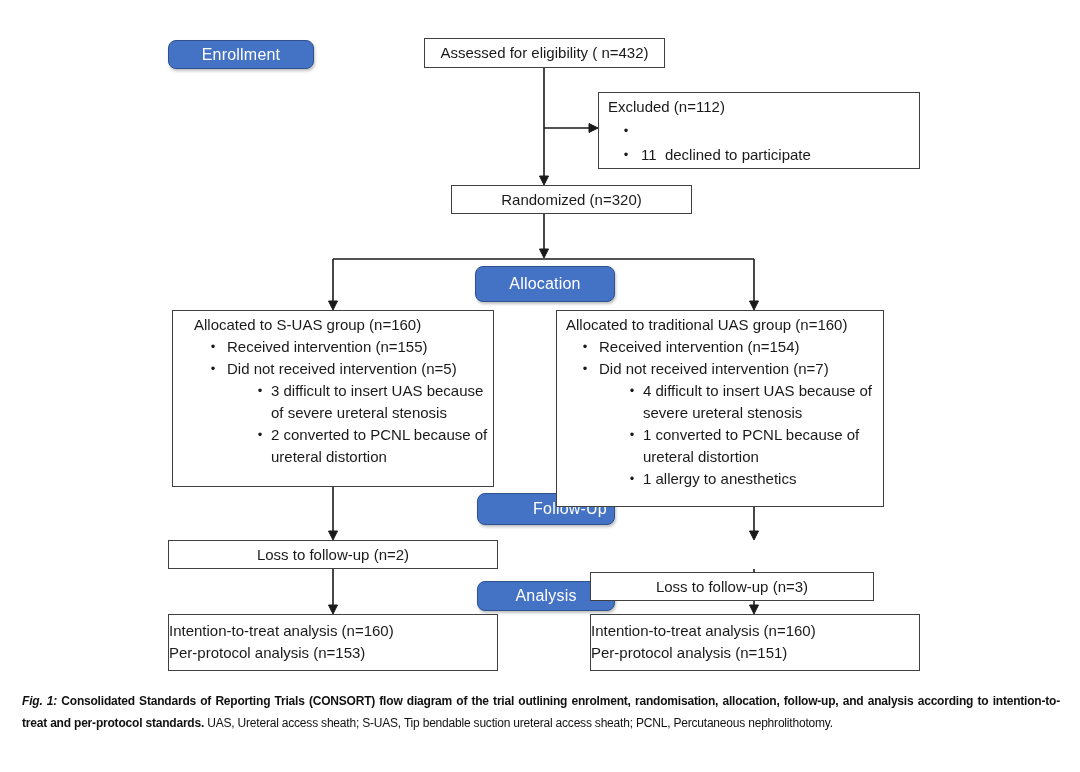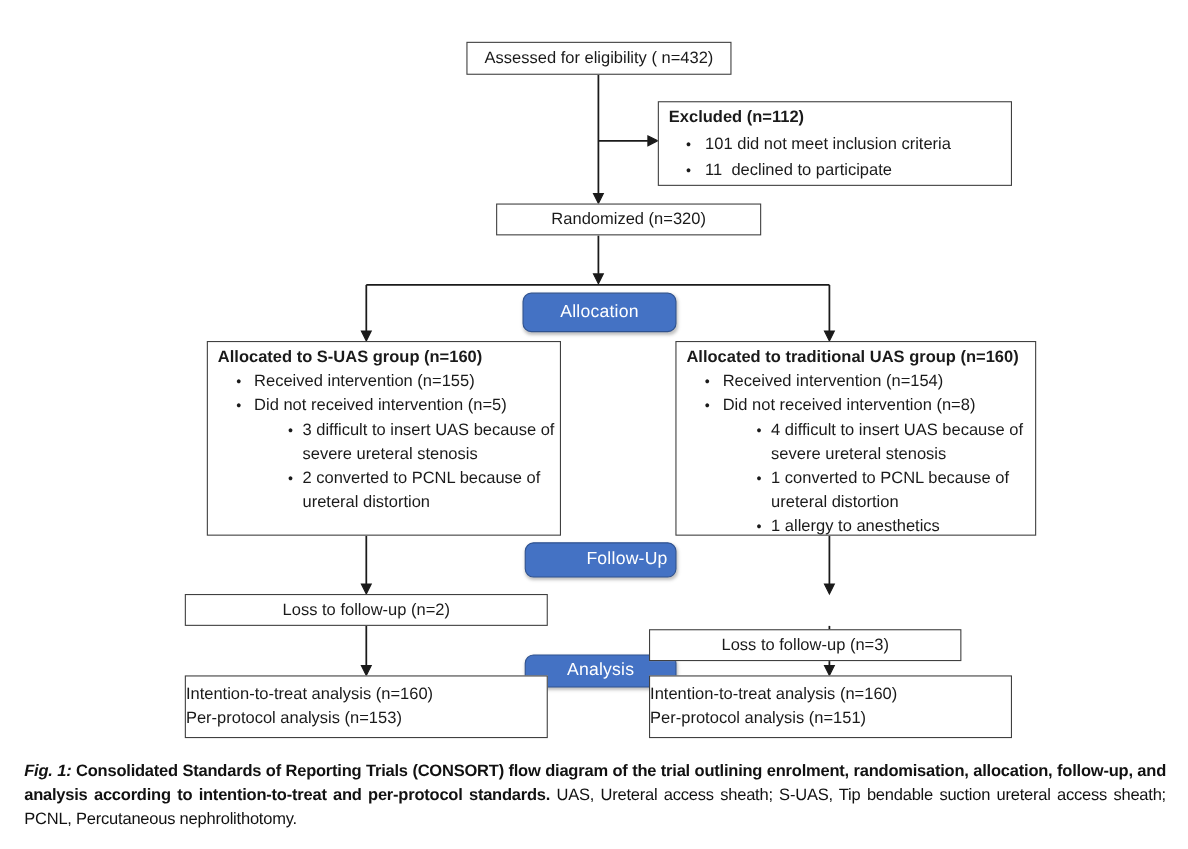--- a/index.html
+++ b/index.html
@@ -21,33 +21,33 @@
     box-shadow:1px 2px 3px rgba(0,0,0,0.25);
   }
 
   
   .fbox {
     position:absolute; box-sizing:border-box; background:#ffffff;
     border:1.5px solid var(--box-border,#404040);
     font-size:15px; line-height:22px;
   }
   .fbox.center { display:flex; align-items:center; justify-content:center; text-align:center; }
-  .fbox .title { padding:3px 6px 0 9px; white-space:pre-wrap;font-weight:bold; }
+  .fbox .title { padding:3px 6px 0 9px; white-space:pre-wrap; }
   .brow { display:flex; align-items:flex-start; }
   .brow .blt { flex:0 0 auto; text-align:center; font-size:13px; }
   .brow .btext { flex:1 1 auto; white-space:pre-wrap; padding-right:4px; }
   .lvl1 { padding-left:14px; } .lvl1 .blt { width:28px; }
   .lvl2 { padding-left:64px; } .lvl2 .blt { width:22px; }
   .excl .lvl1 { padding-left:12px; } .excl .lvl1 .blt { width:30px; }
   .analysis-line { text-align:left; }
 
   
   #caption {
     position:absolute; left:22px; top:690px; width:1038px;
-    font-size:15px; line-height:22px; text-align:justify; letter-spacing:-0.2px; color:#111111;
+    font-size:12px; line-height:22px; text-align:justify; letter-spacing:-0.2px; color:#111111;
   }
   #caption .fig-label { font-weight:bold; font-style:italic; }
   #caption .cap-bold { font-weight:bold; }
   #caption .cap-reg { font-weight:normal; }
 </style>
 </head>
 <body>
 
 <div id="canvas">
 
@@ -76,73 +76,73 @@
       <polygon points="544,258 539.5,249 548.5,249"></polygon>
       <polygon points="333,310 328.5,301 337.5,301"></polygon>
       <polygon points="754,310 749.5,301 758.5,301"></polygon>
       <polygon points="333,540 328.5,531 337.5,531"></polygon>
       <polygon points="754,540 749.5,531 758.5,531"></polygon>
       <polygon points="333,614 328.5,605 337.5,605"></polygon>
       <polygon points="754,614 749.5,605 758.5,605"></polygon>
     </g>
   </svg>
 
+  <div class="badge" style="left:168px;top:40px;width:146px;height:29px;">Enrollment</div>
   <div class="badge" style="left:475px;top:266px;width:140px;height:36px;">Allocation</div>
   <div class="badge" style="left:477px;top:493px;width:138px;height:32px;padding-left:48px;">Follow-Up</div>
-  <div class="badge" style="left:477px;top:595px;width:138px;height:30px;">Analysis</div>
+  <div class="badge" style="left:477px;top:581px;width:138px;height:30px;">Analysis</div>
 
   <div class="fbox center" style="left:424px;top:38px;width:241px;height:30px;">
     <span style="white-space:pre-wrap;">Assessed for eligibility ( n=432)</span>
   </div>
 
   <div class="fbox excl" style="left:598px;top:92px;width:322px;height:77px;line-height:24px;">
     <div class="title" style="padding-top:2px;">Excluded (n=112)</div>
     <div class="brow lvl1">
       <span class="blt">•</span>
-      <span class="btext">101 did not meet inclusion criteria</span>
     </div>
     <div class="brow lvl1">
       <span class="blt">•</span>
       <span class="btext">11  declined to participate</span>
     </div>
   </div>
 
   <div class="fbox center" style="left:424px;top:185px;width:241px;height:29px;margin-left:27px;">
     <span>Randomized (n=320)</span>
   </div>
 
-  <div class="fbox" style="left:188px;top:310px;width:322px;height:177px;">
+  <div class="fbox" style="left:172px;top:310px;width:322px;height:177px;padding-left:12px;">
     <div class="title">Allocated to S-UAS group (n=160)</div>
     <div class="brow lvl1">
       <span class="blt">•</span>
       <span class="btext">Received intervention (n=155)</span>
     </div>
     <div class="brow lvl1">
       <span class="blt">•</span>
       <span class="btext">Did not received intervention (n=5)</span>
     </div>
     <div class="brow lvl2">
       <span class="blt">•</span>
       <span class="btext">3 difficult to insert UAS because of severe ureteral stenosis</span>
     </div>
     <div class="brow lvl2">
       <span class="blt">•</span>
       <span class="btext">2 converted to PCNL because of ureteral distortion</span>
     </div>
   </div>
 
-  <div class="fbox" style="left:614px;top:310px;width:328px;height:177px;">
+  <div class="fbox" style="left:556px;top:310px;width:328px;height:197px;">
     <div class="title">Allocated to traditional UAS group (n=160)</div>
     <div class="brow lvl1">
       <span class="blt">•</span>
       <span class="btext">Received intervention (n=154)</span>
     </div>
     <div class="brow lvl1">
       <span class="blt">•</span>
-      <span class="btext">Did not received intervention (n=8)</span>
+      <span class="btext">Did not received intervention (n=7)</span>
     </div>
     <div class="brow lvl2">
       <span class="blt">•</span>
       <span class="btext">4 difficult to insert UAS because of severe ureteral stenosis</span>
     </div>
     <div class="brow lvl2">
       <span class="blt">•</span>
       <span class="btext">1 converted to PCNL because of ureteral distortion</span>
     </div>
     <div class="brow lvl2">

